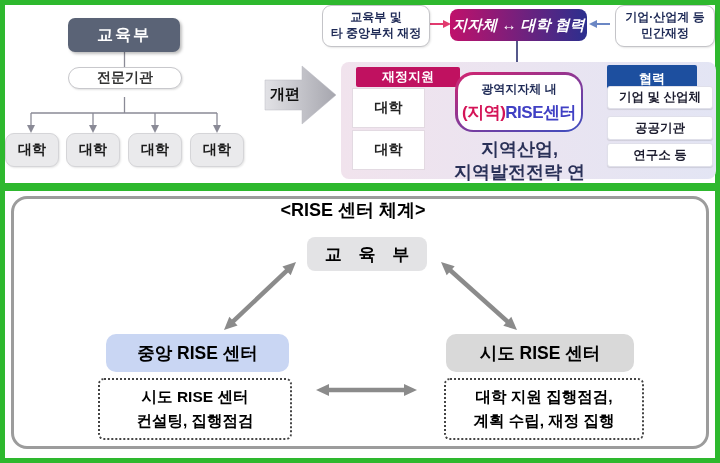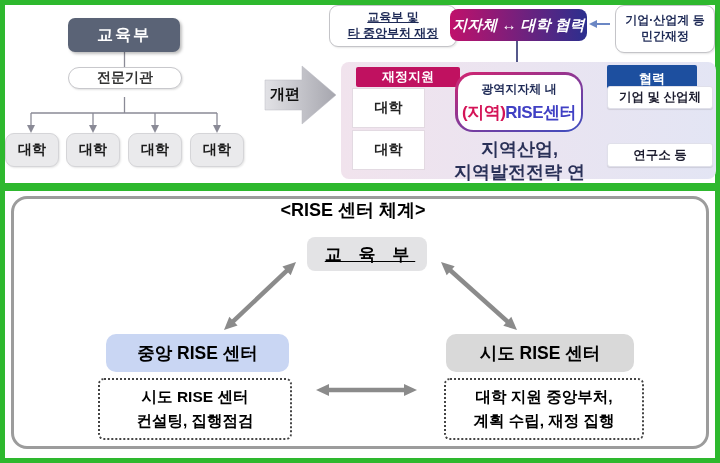--- a/index.html
+++ b/index.html
@@ -31,22 +31,22 @@
   .univ-sm{
     top:128px;width:54px;height:34px;background:#eaeaec;border:1px solid #d5d5d8;
     border-radius:9px;font-weight:bold;font-size:14px;color:#1a1a1a;
     box-shadow:1px 1px 2px rgba(0,0,0,.10);
   }
   .reform-label{left:260px;top:80px;width:40px;font-weight:bold;font-size:15px;color:#111;text-align:center;}
   .src-box{
     background:#fff;border:1.5px solid #c4c4c8;border-radius:9px;color:#1e2a56;
     font-weight:600;font-size:12px;line-height:1.3;box-shadow:1px 1px 2px rgba(0,0,0,.10);
   }
-  .gov-fund{left:324px;top:0px;width:128px;height:42px;text-decoration:underline;}
-  .priv-fund{left:610px;top:0px;width:100px;height:48px;}
+  .gov-fund{left:317px;top:0px;width:108px;height:42px;}
+  .priv-fund{left:610px;top:0px;width:100px;height:42px;}
   .coop-box{
     left:445px;top:4px;width:137px;height:32px;border-radius:8px;
     background:linear-gradient(90deg,#c0116b,#2b2f8e);
     color:#fff;font-weight:800;font-style:italic;font-size:15px;
   }
   .panel{
     left:336px;top:57px;width:375px;height:117px;border-radius:8px;
     background:linear-gradient(90deg,#f1e3ed,#e3e5f4);
   }
   .badge{color:#fff;font-weight:bold;font-size:13px;border-radius:2px;}
@@ -79,21 +79,21 @@
 
   
   .bottom-section{
     position:absolute;left:0;top:185px;width:720px;height:278px;
     box-sizing:border-box;border:5px solid #2eb82e;border-top-width:6px;background:#fff;
   }
   .bframe{left:6px;top:5px;width:698px;height:253px;border:3px solid #9c9c9c;border-radius:16px;}
   .btitle{left:0;top:7px;width:696px;text-align:center;font-weight:bold;font-size:18px;color:#000;}
   .moe2{
     left:302px;top:46px;width:120px;height:34px;background:#e3e3e5;border-radius:8px;
-    font-weight:bold;font-size:17px;color:#000;letter-spacing:6px;text-indent:6px;text-decoration:underline;
+    font-weight:bold;font-size:17px;color:#000;letter-spacing:6px;text-indent:6px;
   }
   .hq-box{
     top:143px;height:38px;border-radius:10px;font-weight:bold;font-size:17.5px;color:#000;
   }
   .central{left:101px;width:183px;background:#c9d6f3;}
   .sido{left:441px;width:188px;background:#d9d9d9;}
   .dotted{
     top:187px;height:62px;border:2px dotted #444;border-radius:6px;background:#fff;
     font-weight:bold;font-size:15.5px;color:#000;line-height:1.55;
   }
@@ -173,20 +173,21 @@
       <div class="center-inner">
         <div class="center-l1">광역지자체 내</div>
         <div class="center-l2"><span class="region">(지역)</span><span class="rise">RISE센터</span></div>
       </div>
     </div>
     <div class="abs preline center-caption">지역산업,
 지역발전전략 연계</div>
 
     <div class="abs flexc badge coop-badge">협력</div>
     <div class="abs flexc partner-box" style="top:24px;height:23px;">기업 및 산업체</div>
+    <div class="abs flexc partner-box" style="top:54px;height:24px;">공공기관</div>
     <div class="abs flexc partner-box" style="top:81px;height:24px;">연구소 등</div>
   </div>
 </div>
 
 <div class="bottom-section">
 
   <div class="abs bframe"></div>
   <div class="abs btitle">&lt;RISE 센터 체계&gt;</div>
 
   <svg class="bottom-svg" viewBox="0 0 710 267">
@@ -204,15 +205,15 @@
       <polygon points="0,0 -13,-6 -13,6" transform="translate(412,199)" stroke="none"></polygon>
       <polygon points="0,0 -13,-6 -13,6" transform="translate(311,199) rotate(180)" stroke="none"></polygon>
     </g>
   </svg>
 
   <div class="abs flexc moe2">교 육 부</div>
   <div class="abs flexc hq-box central">중앙 RISE 센터</div>
   <div class="abs flexc hq-box sido">시도 RISE 센터</div>
   <div class="abs flexc preline dotted dotted-left">시도 RISE 센터
 컨설팅, 집행점검</div>
-  <div class="abs flexc preline dotted dotted-right">대학 지원 중앙부처,
+  <div class="abs flexc preline dotted dotted-right">대학 지원 집행점검,
 계획 수립, 재정 집행</div>
 </div>
 
 </body></html>

